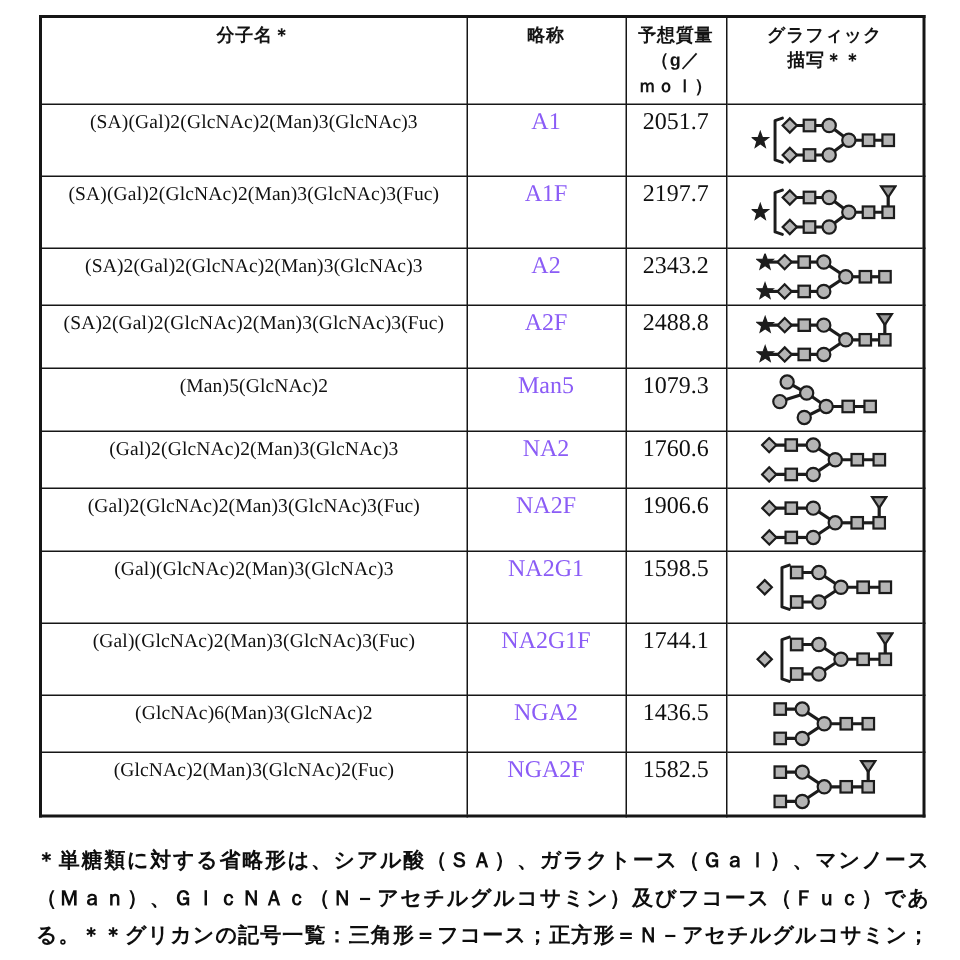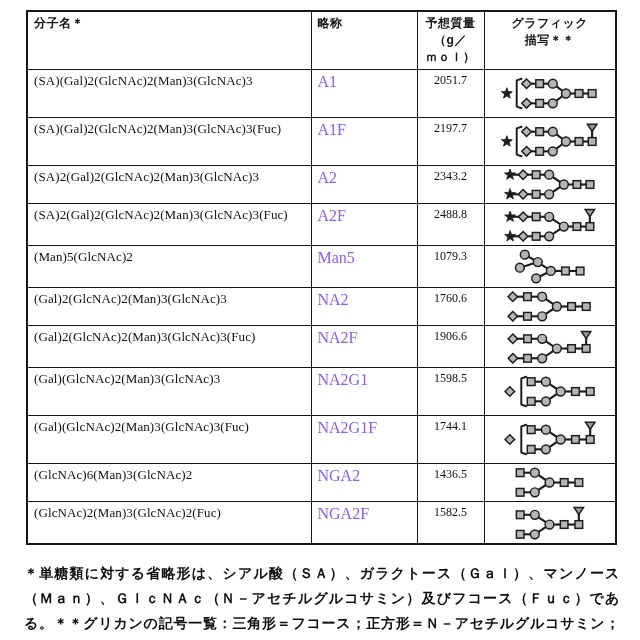--- a/index.html
+++ b/index.html
@@ -16,36 +16,37 @@
   table.oligo{
     border-collapse:collapse;table-layout:fixed;
     width:589px;margin-left:2px;
     border:2.5px solid #161616;
   }
   table.oligo th, table.oligo td{
     border:1.5px solid #161616;
     padding:3px 6px;
     vertical-align:top;
     overflow:hidden;
+    text-align:center;
   }
   th{
     font-size:12px;font-weight:600;text-align:left;color:#141414;
     height:48px;letter-spacing:0.5px;
   }
   th.pre{white-space:pre-line;}
   th.center{text-align:center;}
   td.c-mol{
     font-family:"Liberation Serif",serif;font-size:13px;color:#101010;
     letter-spacing:0.1px;white-space:nowrap;margin-left:25px;
   }
   td.c-abbr{
     font-family:"Liberation Serif",serif;font-size:16px;color:#8b5cf6;
   }
   td.c-mass{
-    font-family:"Liberation Serif",serif;font-size:12px;color:#101010;
+    font-family:"Liberation Serif",serif;font-size:16px;color:#101010;
     text-align:center;
     margin-top:16px;
   }
   td.c-glycan{
     text-align:center;vertical-align:middle;padding:2px 2px;
   }
   td.c-glycan svg{display:block;margin:0 auto;}
   .footnote{
     margin-top:16px;width:596px;
     font-size:14px;font-weight:bold;color:#0e0e0e;

